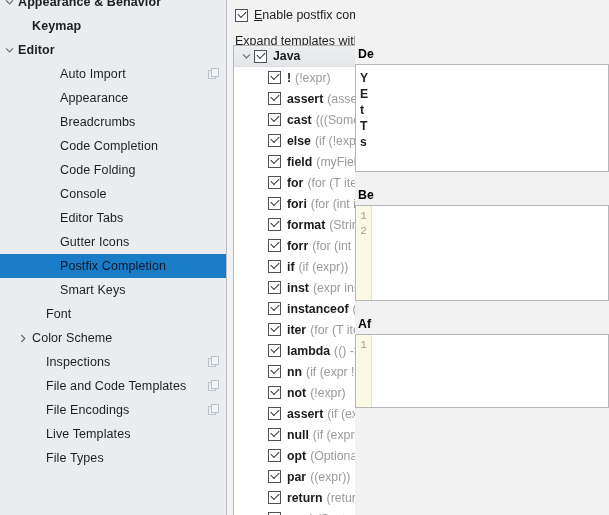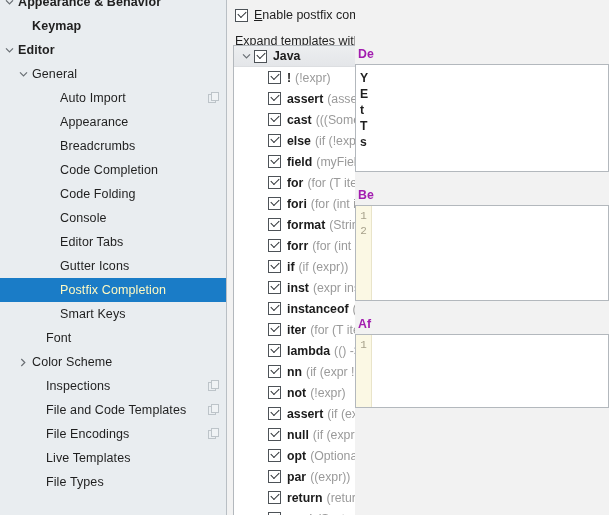--- a/index.html
+++ b/index.html
@@ -24,21 +24,21 @@
   .tree-row {
     position: relative;
     height: 24px;
     display: flex;
     align-items: center;
     padding-right: 6px;
     white-space: nowrap;
     cursor: default;
   }
   .tree-row.selected { background: #1a7cc7; }
-  .tree-row.selected .tree-label { color: #fef9c3; }
+  .tree-row.selected .tree-label { color: #0f172a; }
   .twisty {
     width: 18px; flex: 0 0 18px;
     display: flex; align-items: center; justify-content: center;
     color: #6a6f74;
     font-size: 9px;
     line-height: 1;
   }
   .twisty svg { display: block; }
   .tree-label {
     font-size: 12.5px;
@@ -172,21 +172,21 @@
     left: 355px;
     top: 0;
     width: 254px;
     height: 515px;
     background: #f2f2f2;
     overflow: hidden;
   }
   .rp-title {
     font-size: 12.3px;
     font-weight: bold;
-    color: #a21caf;
+    color: #000000;
     padding-left: 3px;
   }
   .rp-box {
     background: #ffffff;
     border: 1px solid #b3b8bd;
     margin-top: 3px;
   }
   #desc-box {
     height: 108px;
     padding: 5px 4px;
@@ -270,28 +270,20 @@
       </div>
       <div class="tree-row">
         <span class="twisty" style="margin-left: 0px;">
           <svg width="9" height="6" viewBox="0 0 9 6">
             <path d="M1 1.3 L4.5 4.8 L8 1.3" fill="none" stroke="#6a6f74" stroke-width="1.2"></path>
           </svg>
         </span>
         <span class="tree-label bold">Editor</span>
       </div>
       <div class="tree-row">
-        <span class="twisty" style="margin-left: 14px;">
-          <svg width="9" height="6" viewBox="0 0 9 6">
-            <path d="M1 1.3 L4.5 4.8 L8 1.3" fill="none" stroke="#6a6f74" stroke-width="1.2"></path>
-          </svg>
-        </span>
-        <span class="tree-label">General</span>
-      </div>
-      <div class="tree-row">
         <span class="twisty" style="margin-left: 42px;"></span>
         <span class="tree-label">Auto Import</span>
         <span class="copy-ico">
           <svg width="12" height="12" viewBox="0 0 12 12">
             <rect x="0.5" y="2.5" width="7" height="8" fill="#eef1f4" stroke="#9aa3ab" stroke-width="1"></rect>
             <rect x="3.5" y="0.5" width="7" height="8" fill="#f6f8fa" stroke="#9aa3ab" stroke-width="1"></rect>
           </svg>
         </span>
       </div>
       <div class="tree-row">

